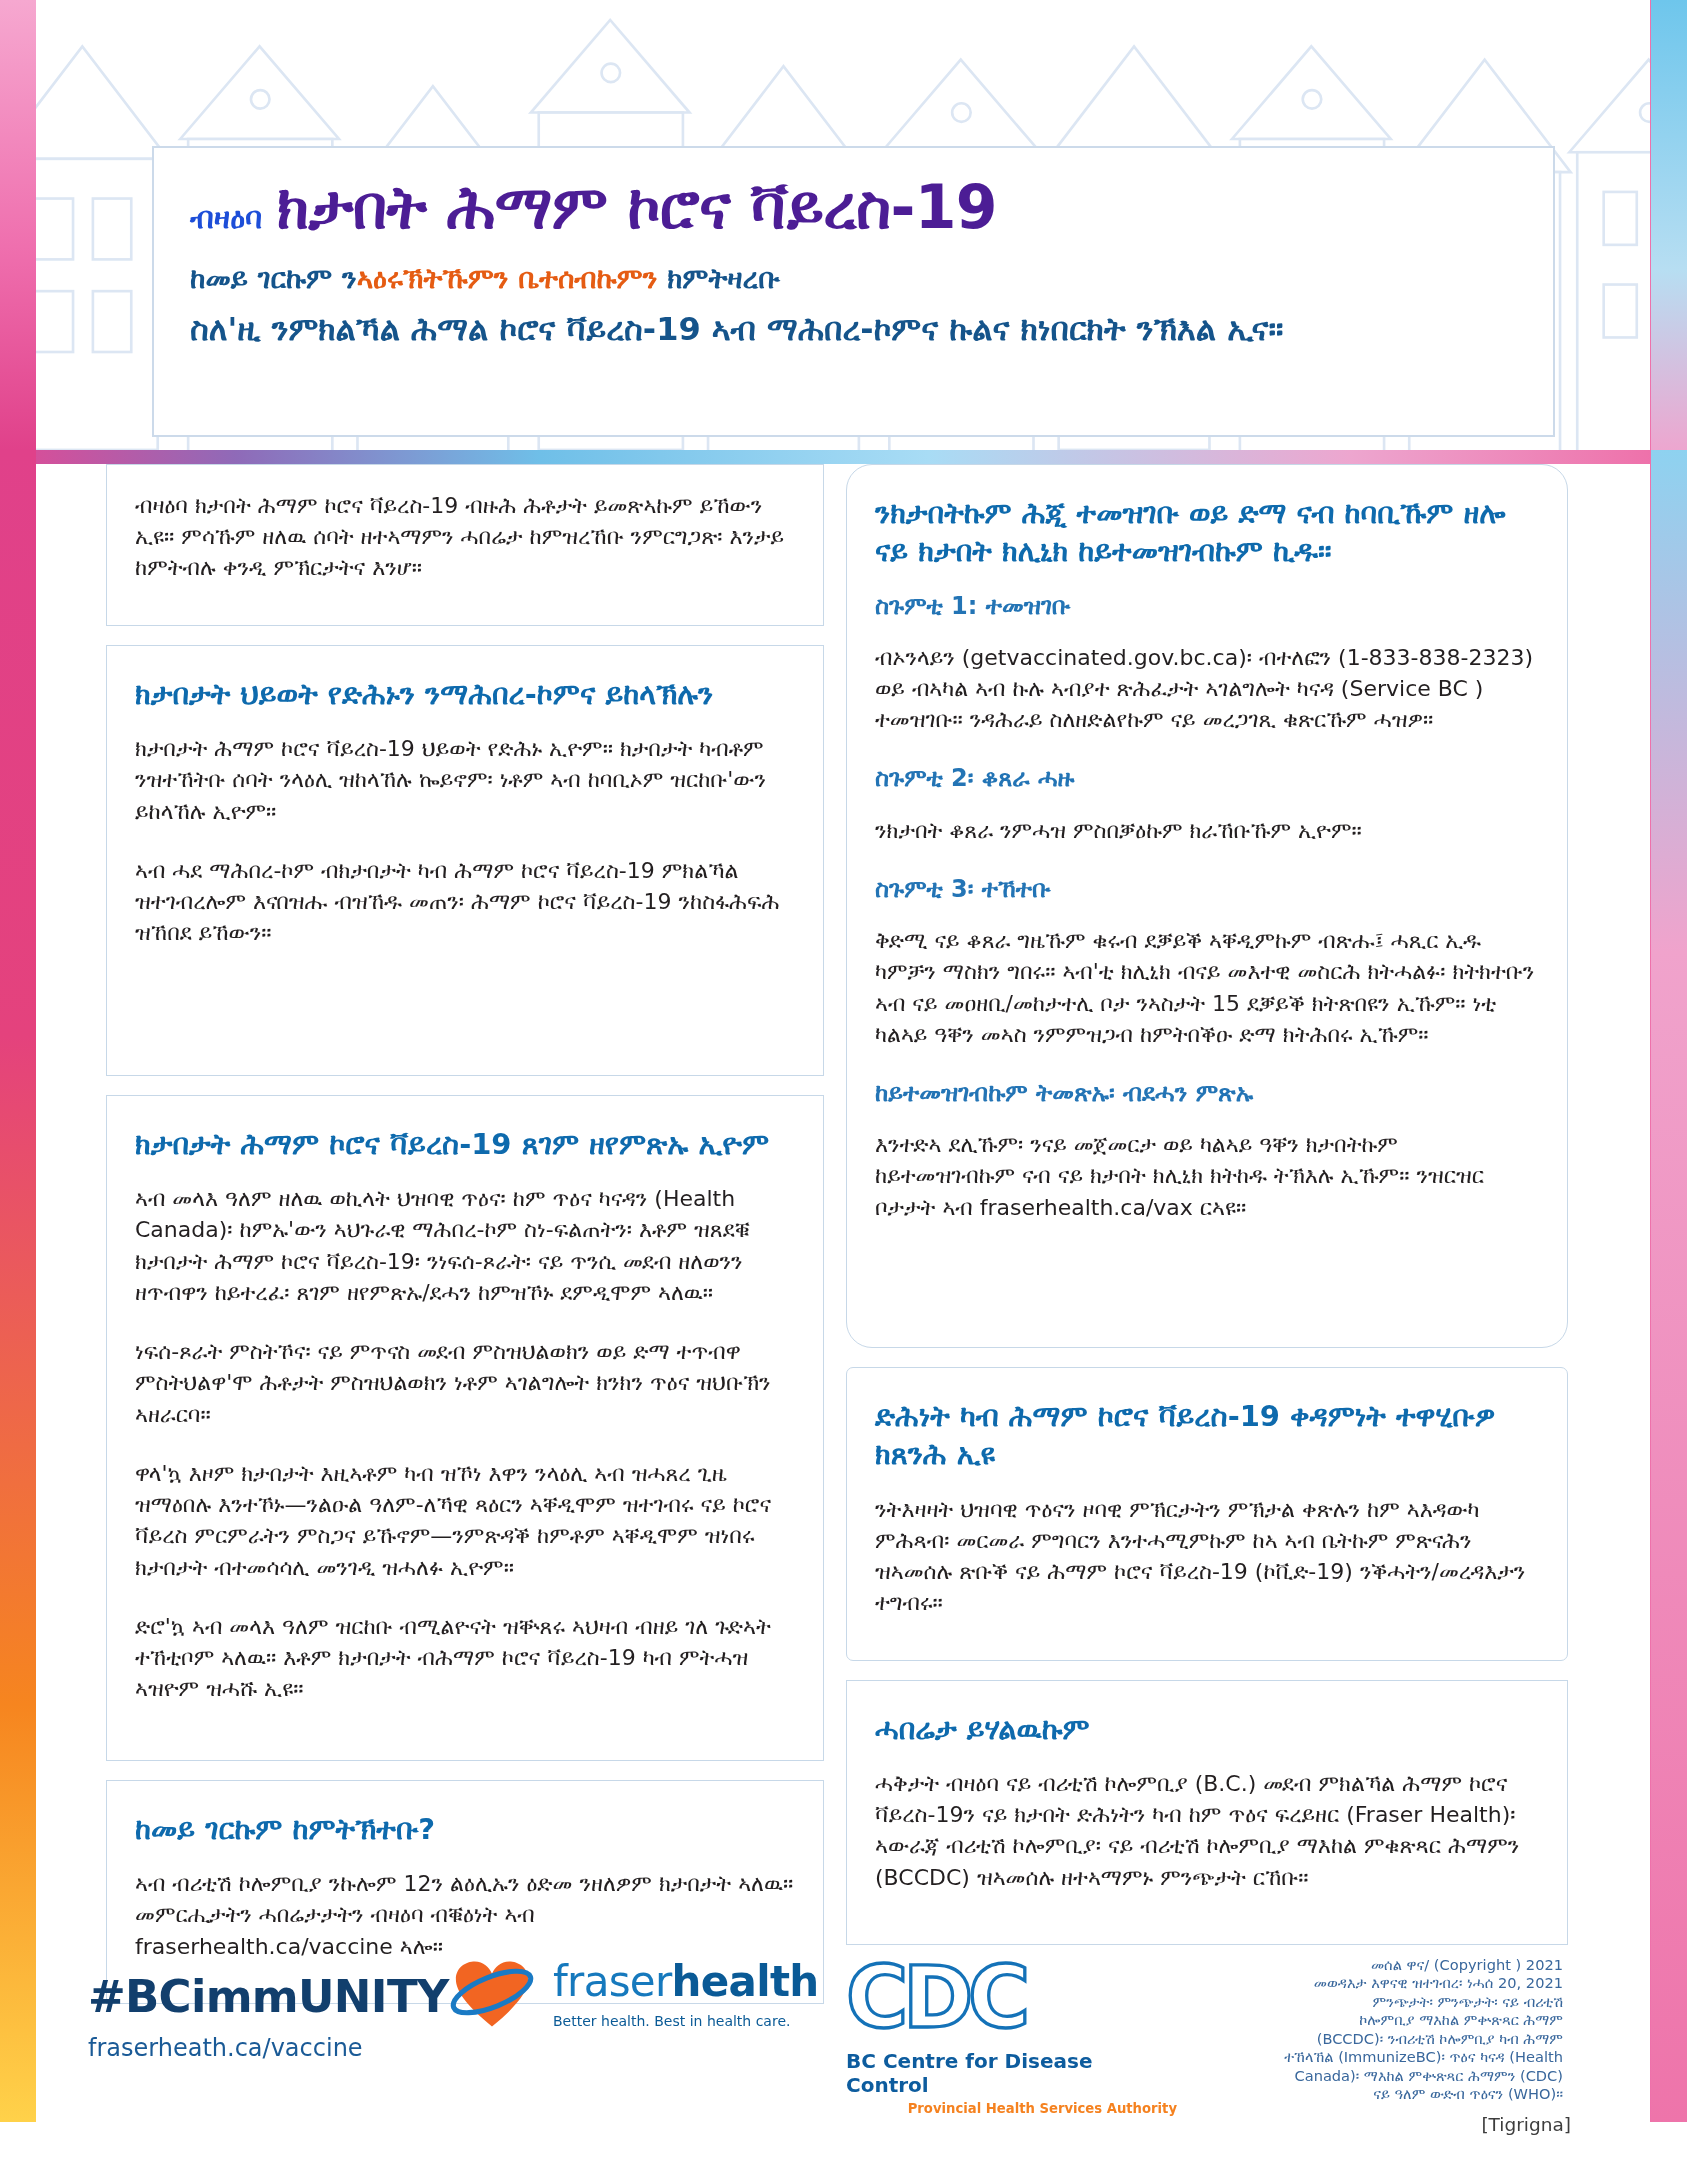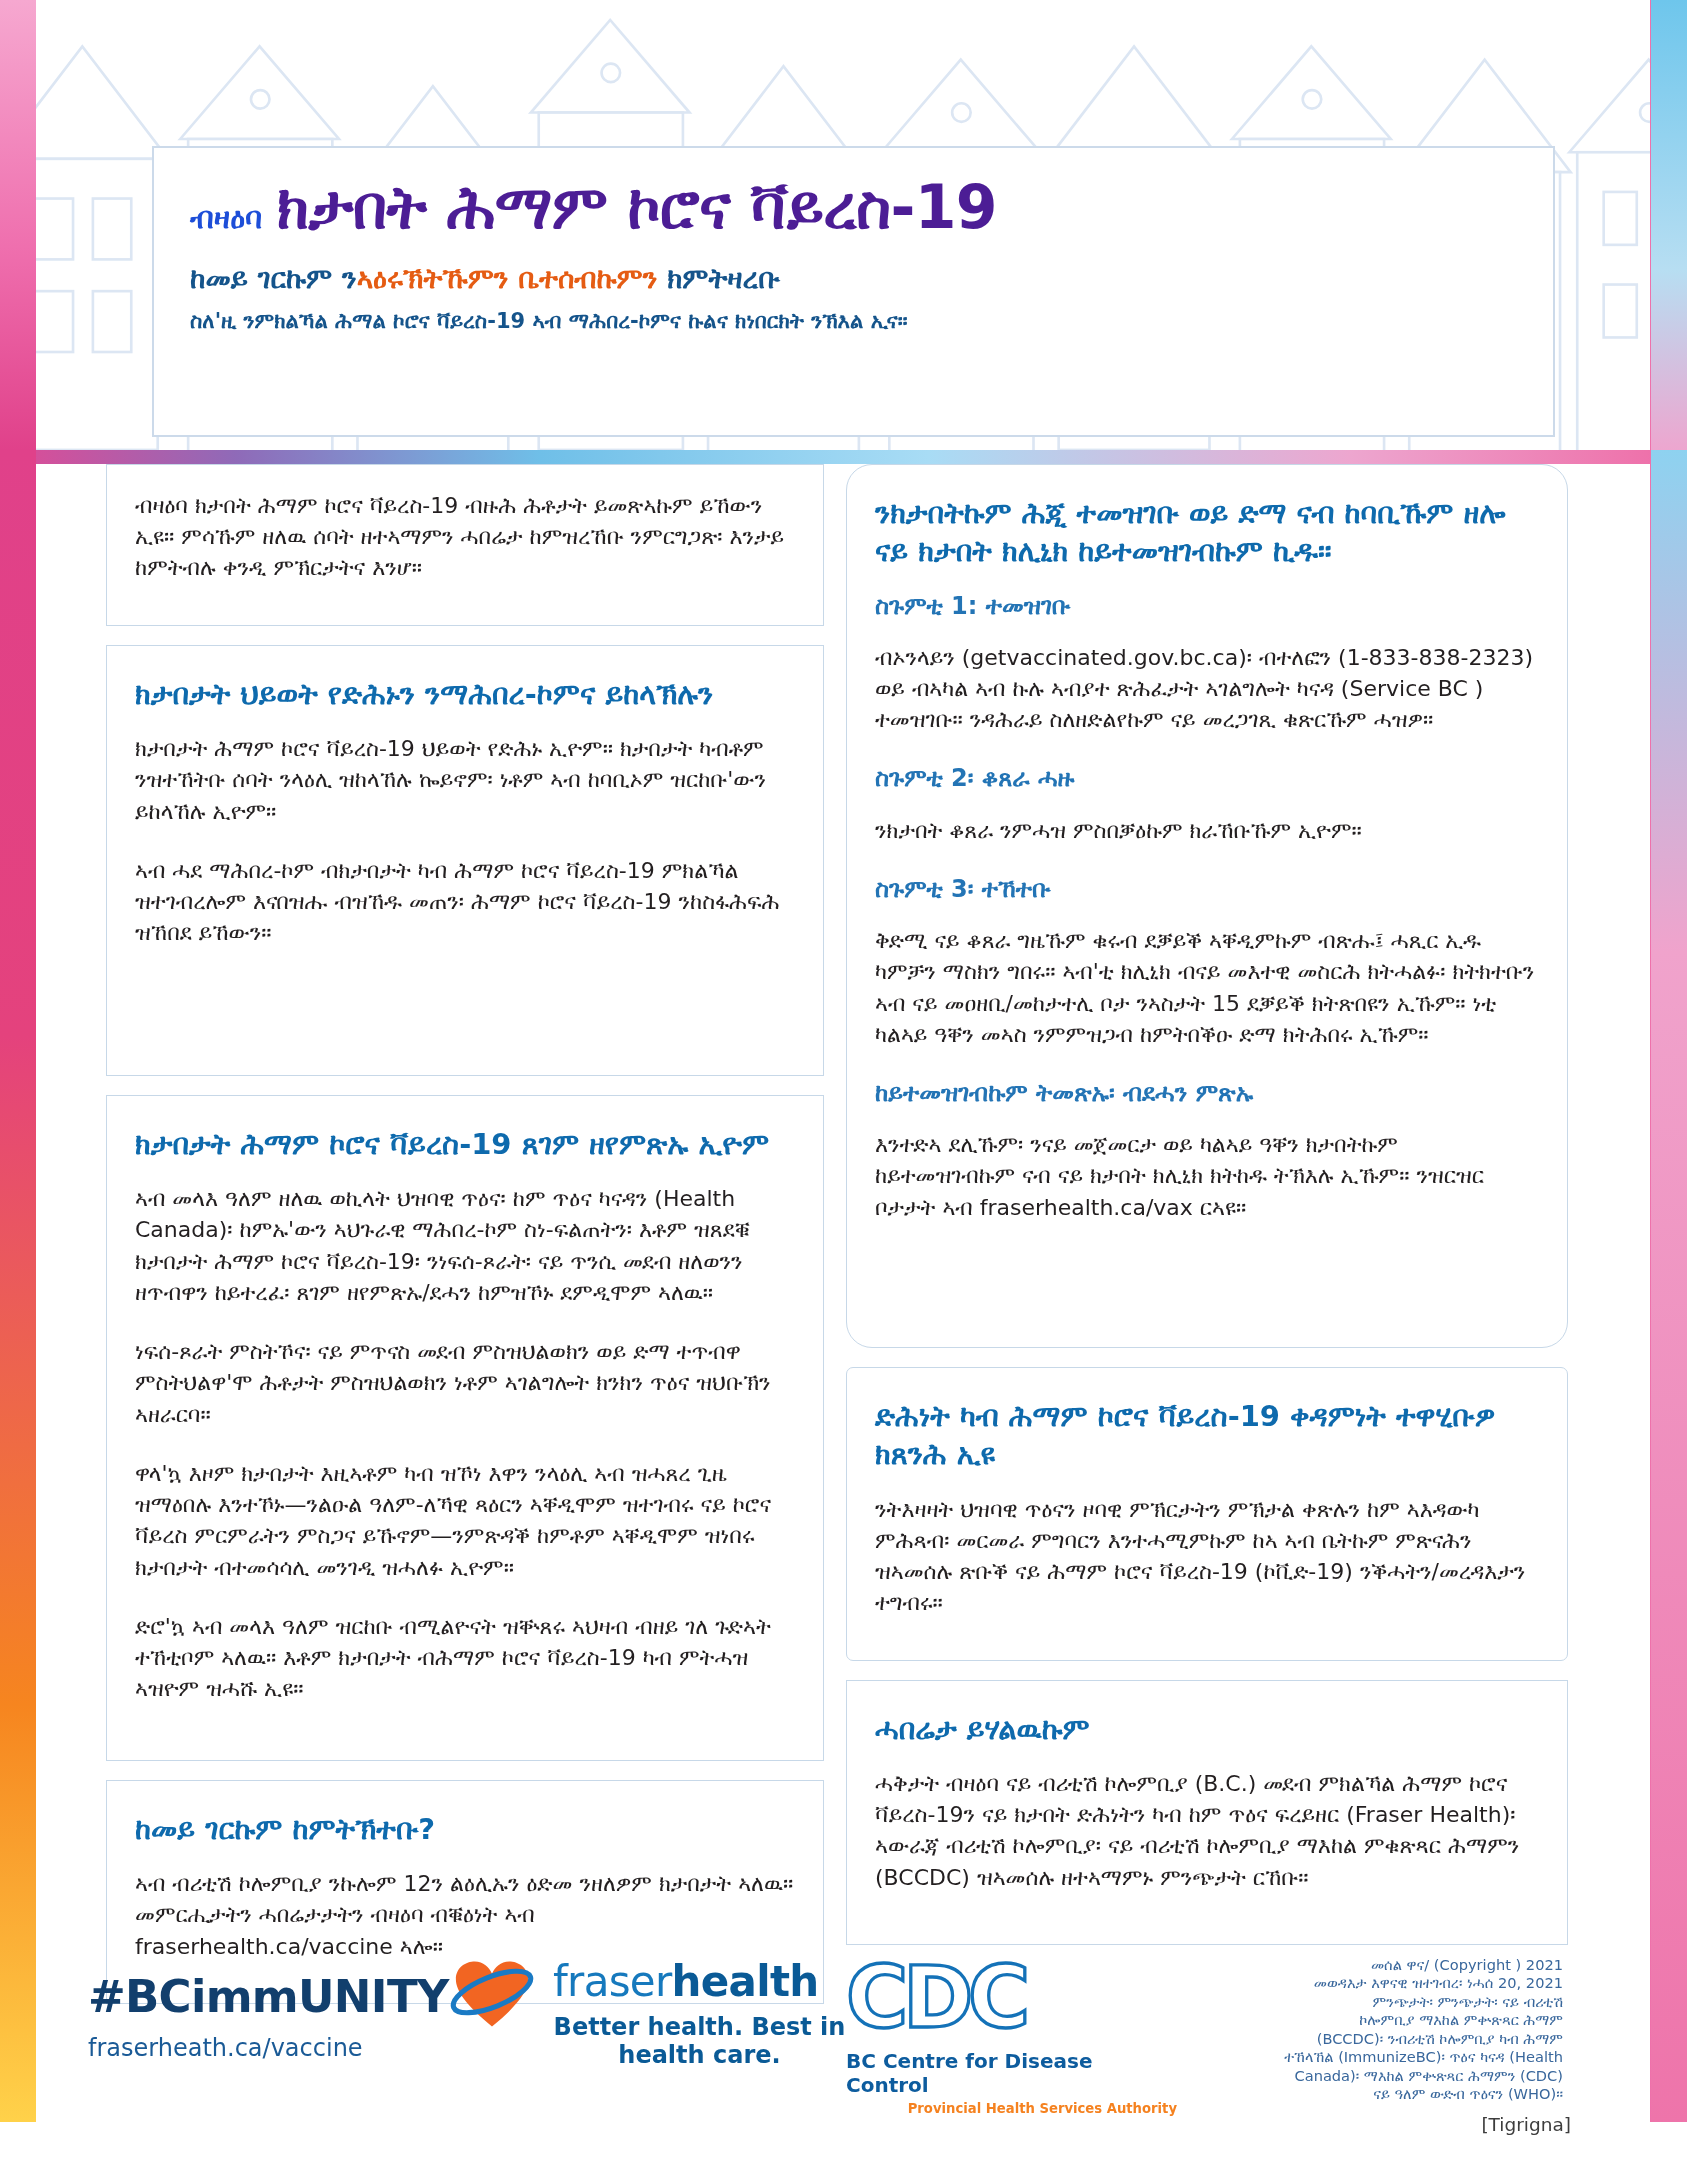--- a/index.html
+++ b/index.html
@@ -21,42 +21,42 @@
   .header-box{
     position:absolute;left:152px;top:146px;width:1403px;height:291px;
     background:#ffffff;border:2px solid #ccdaea;box-sizing:border-box;
     padding:24px 33px 0 36px;z-index:3;
   }
   .title-row{display:flex;align-items:baseline;gap:14.6px;}
   .pretitle{font-size:30px;font-weight:700;color:#1d4ed8;}
   .main-title{font-size:60px;font-weight:800;color:#4c1d95;letter-spacing:-0.7px;}
   .subtitle{font-size:28px;font-weight:700;color:#15548b;margin-top:17px;line-height:1.35;}
   .subtitle .orange{color:#e55c13;}
-  .subtitle2{font-size:21px;font-weight:700;color:#15548b;margin-top:9.3px;line-height:1.4;max-width:1224px;}
+  .subtitle2{font-size:32px;font-weight:700;color:#15548b;margin-top:9.3px;line-height:1.4;max-width:1224px;}
 
   
   .col{position:absolute;top:464px;display:flex;flex-direction:column;gap:19px;z-index:2;}
   .col-left{left:106px;width:718px;}
   .col-right{left:846px;width:722px;}
   .box{background:#ffffff;border:1.3px solid #c7d8e8;box-sizing:border-box;padding:25px 28px 13.2px;}
   .box-heading{font-size:29px;line-height:1.32;color:#0e6aad;font-weight:700;margin:4px 0 20px;}
   .body-p{font-size:22px;line-height:1.42;color:#231f20;margin:0 0 28px;}
   .step-label{font-size:24px;line-height:1.3;color:#2374b5;font-weight:700;margin:2.6px 0 20px;}
 
   
   .footer{position:absolute;left:88px;top:1953px;width:1475px;display:flex;align-items:flex-start;z-index:2;}
   .bc-unity{width:361px;padding-top:17px;}
   .hashtag{font-size:45px;font-weight:900;color:#123f6d;letter-spacing:-0.7px;}
   .hashtag-url{font-size:24px;color:#1a5a96;margin-top:10.6px;}
   .fraser{display:flex;align-items:flex-start;gap:18px;width:397px;padding-top:4px;}
   .fraser-text{display:flex;flex-direction:column;}
   .fraser-wordmark{font-size:42px;color:#0a5a96;letter-spacing:-0.7px;}
   .fraser-wordmark .light{font-weight:400;color:#1679bd;}
   .fraser-wordmark .bold{font-weight:800;color:#0a5a96;}
-  .fraser-tagline{font-size:24px;font-weight:700;color:#0a5a96;margin-top:6.6px;text-align:center;}
+  .fraser-tagline{font-size:14px;font-weight:400;color:#0a5a96;margin-top:6.6px;}
   .cdc{width:331px;padding-top:0;}
   .cdc-name{font-size:20px;font-weight:700;color:#0d5c9e;margin-top:1.3px;}
   .cdc-sub{font-size:13.2px;font-weight:700;color:#f58220;margin-top:4px;text-align:right;}
   .copyright{margin-left:auto;text-align:right;font-size:14.6px;line-height:18.5px;color:#39679c;padding-top:2.6px;}
   .lang-tag{position:absolute;right:116px;top:2114px;font-size:18.5px;color:#3d3d3d;z-index:2;}
   .houses{position:absolute;left:0;top:0;}
 </style>
 </head>
 <body>
 

